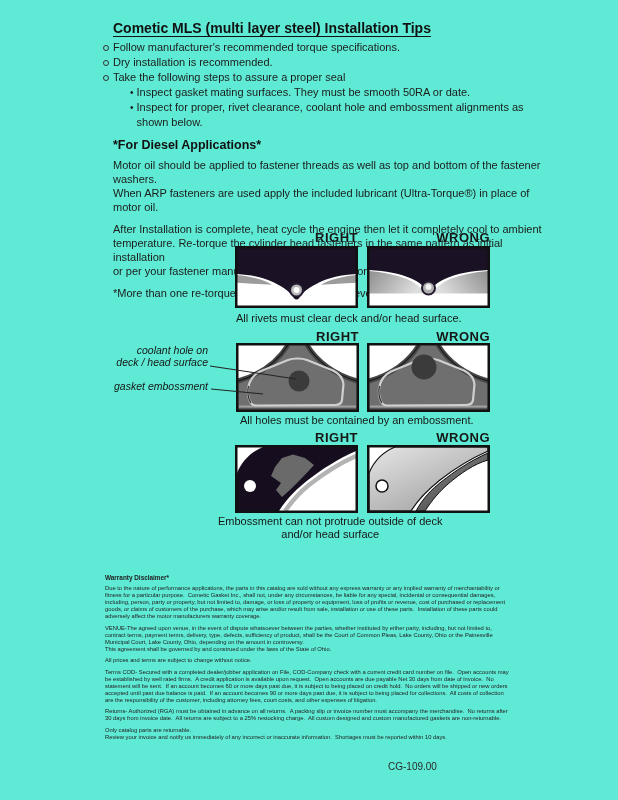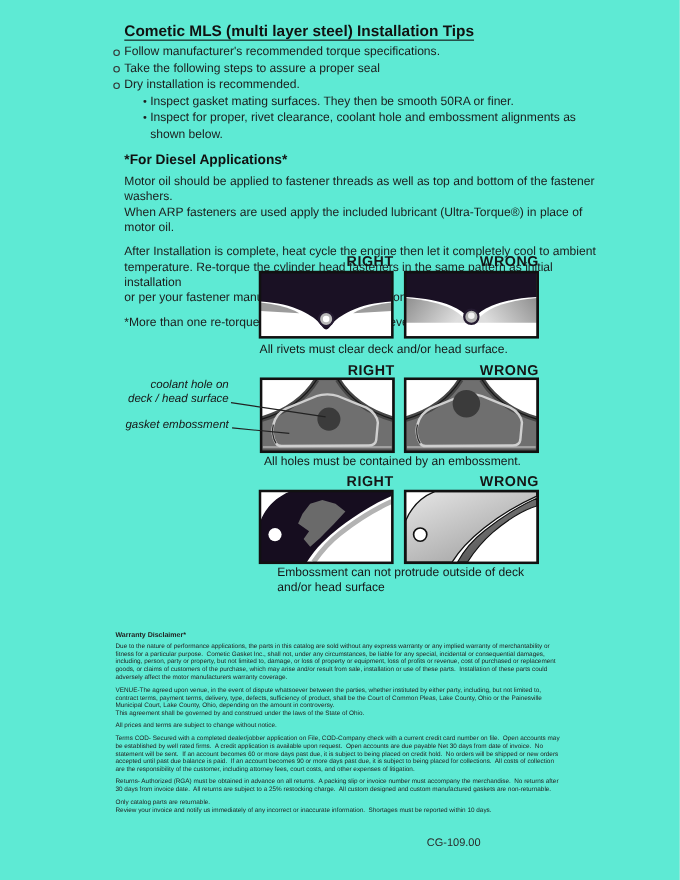--- a/index.html
+++ b/index.html
@@ -49,31 +49,31 @@
 
   <div class="text-col">
     <h1 class="title">Cometic MLS (multi layer steel) Installation Tips</h1>
     <ul class="bullets">
       <li>
           <span class="obullet"></span>
           <span>Follow manufacturer's recommended torque specifications.</span>
         </li>
       <li>
           <span class="obullet"></span>
+          <span>Dry installation is recommended.</span>
+        </li>
+      <li>
+          <span class="obullet"></span>
           <span>Take the following steps to assure a proper seal</span>
-        </li>
-      <li>
-          <span class="obullet"></span>
-          <span>Dry installation is recommended.</span>
         </li>
     </ul>
     <ul class="subbullets">
       <li>
           <span class="fbullet">•</span>
-          <span>Inspect gasket mating surfaces.  They then be smooth 50RA or finer.</span>
+          <span>Inspect gasket mating surfaces.  They must be smooth 50RA or date.</span>
         </li>
       <li>
           <span class="fbullet">•</span>
           <span>Inspect for proper, rivet clearance, coolant hole and embossment alignments as shown below.</span>
         </li>
     </ul>
     <h2 class="diesel">*For Diesel Applications*</h2>
     <p class="body">Motor oil should be applied to fastener threads as well as top and bottom of the fastener washers.
 When ARP fasteners are used apply the included lubricant (Ultra-Torque®) in place of motor oil.</p>
     <p class="body">After Installation is complete, heat cycle the engine then let it completely cool to ambient
@@ -185,21 +185,21 @@
     </defs>
     <rect x="1" y="1" width="121" height="66" fill="#ffffff"></rect>
     <path d="M2,2 H121 V6 C103,14 87,24 73,35 C63,43 52,53 44,66 L2,66 Z" fill="url(#w3g)" stroke="#111111" stroke-width="1.2"></path>
     <path d="M121,8 C103,16 88,26 74,37 C65,44 56,53 49,66 L58,66 C65,55 73,46 81,39 C94,28 107,19 121,15 Z" fill="url(#w3s)" stroke="#111111" stroke-width="1"></path>
     <path d="M2,2 H28 C16,7 7,16 2,28 Z" fill="#ffffff"></path>
     <path d="M28,2 C16,7 7,16 2,28" fill="none" stroke="#111111" stroke-width="1.2"></path>
     <circle cx="15" cy="41" r="6" fill="#ffffff" stroke="#111111" stroke-width="1.5"></circle>
     <rect x="1.25" y="1.25" width="120.5" height="65.5" fill="none" stroke="#111111" stroke-width="2.5"></rect>
   </svg>
 
-  <div class="dg-caption" style="left:252px;top:515px;">Embossment can not protrude outside of deck
+  <div class="dg-caption" style="left:218px;top:515px;text-align:center;">Embossment can not protrude outside of deck
 and/or head surface</div>
 
   <svg class="leaders" width="618" height="800" viewBox="0 0 618 800">
     <line x1="210" y1="366" x2="296" y2="379" stroke="#222222" stroke-width="1"></line>
     <line x1="211" y1="389" x2="263" y2="394" stroke="#222222" stroke-width="1"></line>
   </svg>
 
   <div class="disclaimer">
     <h3>Warranty Disclaimer*</h3>
     <p>Due to the nature of performance applications, the parts in this catalog are sold without any express warranty or any implied warranty of merchantability or

